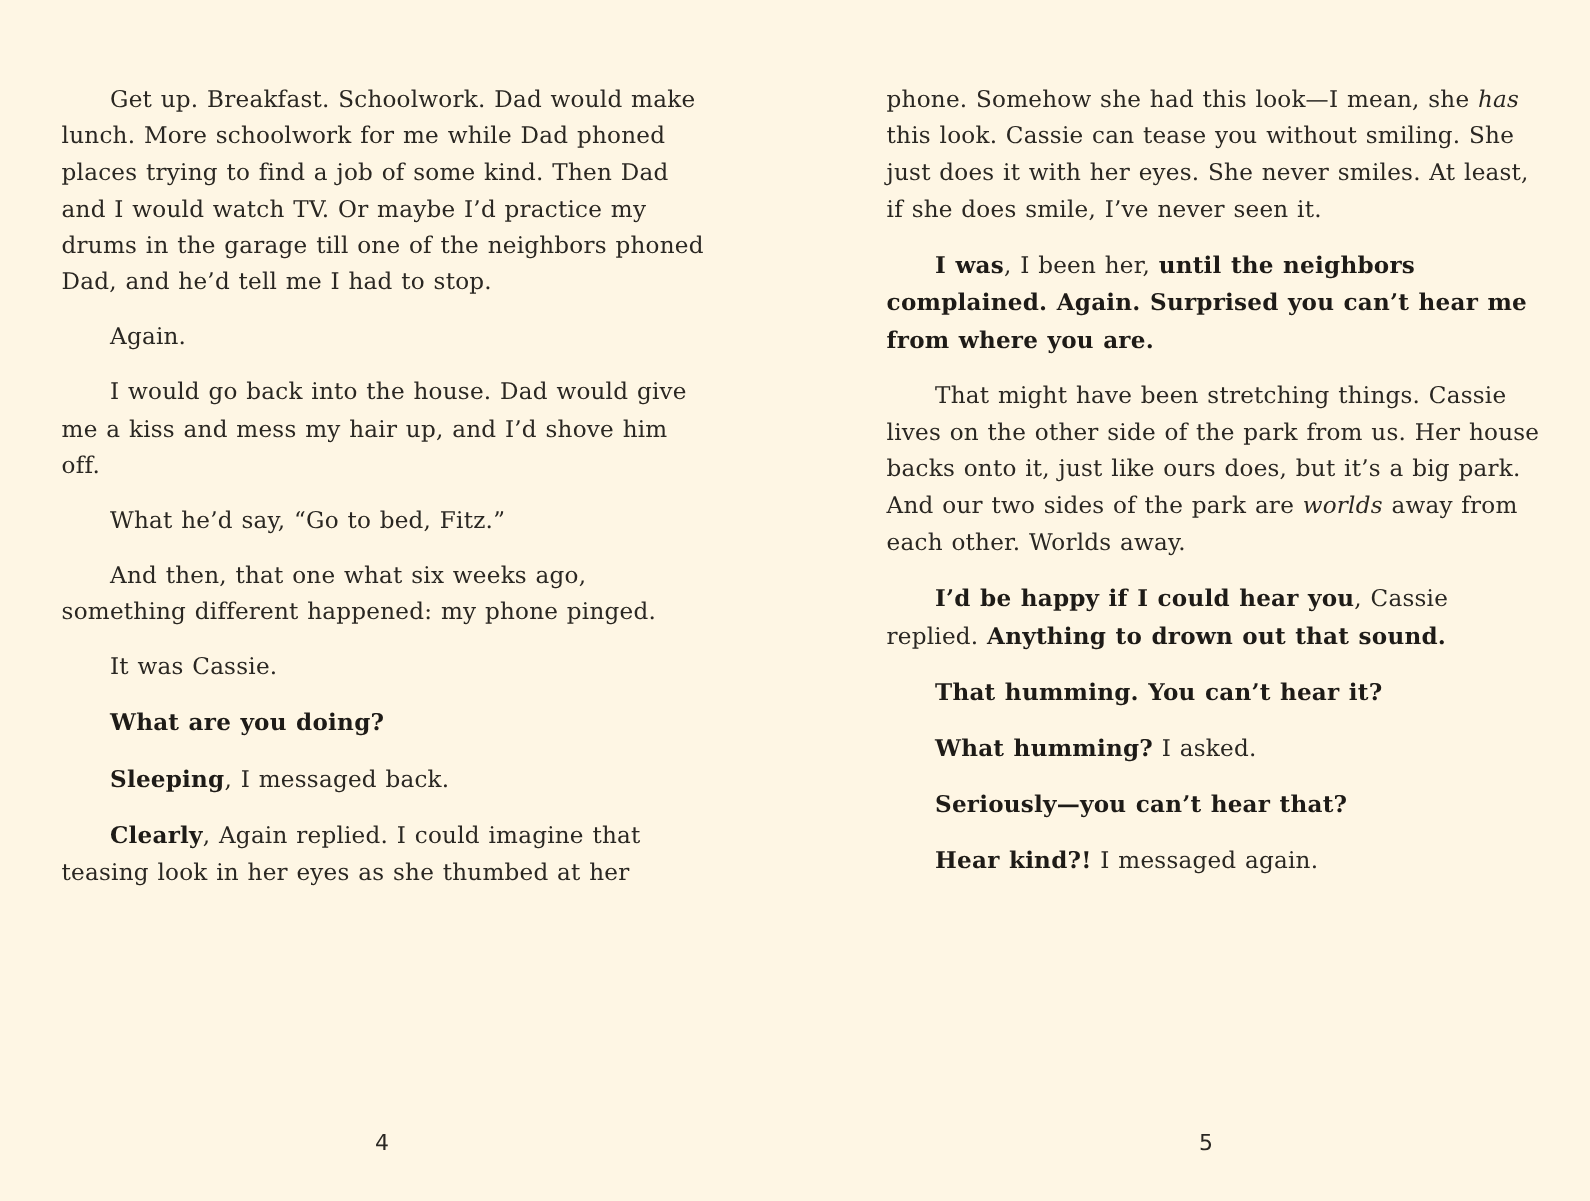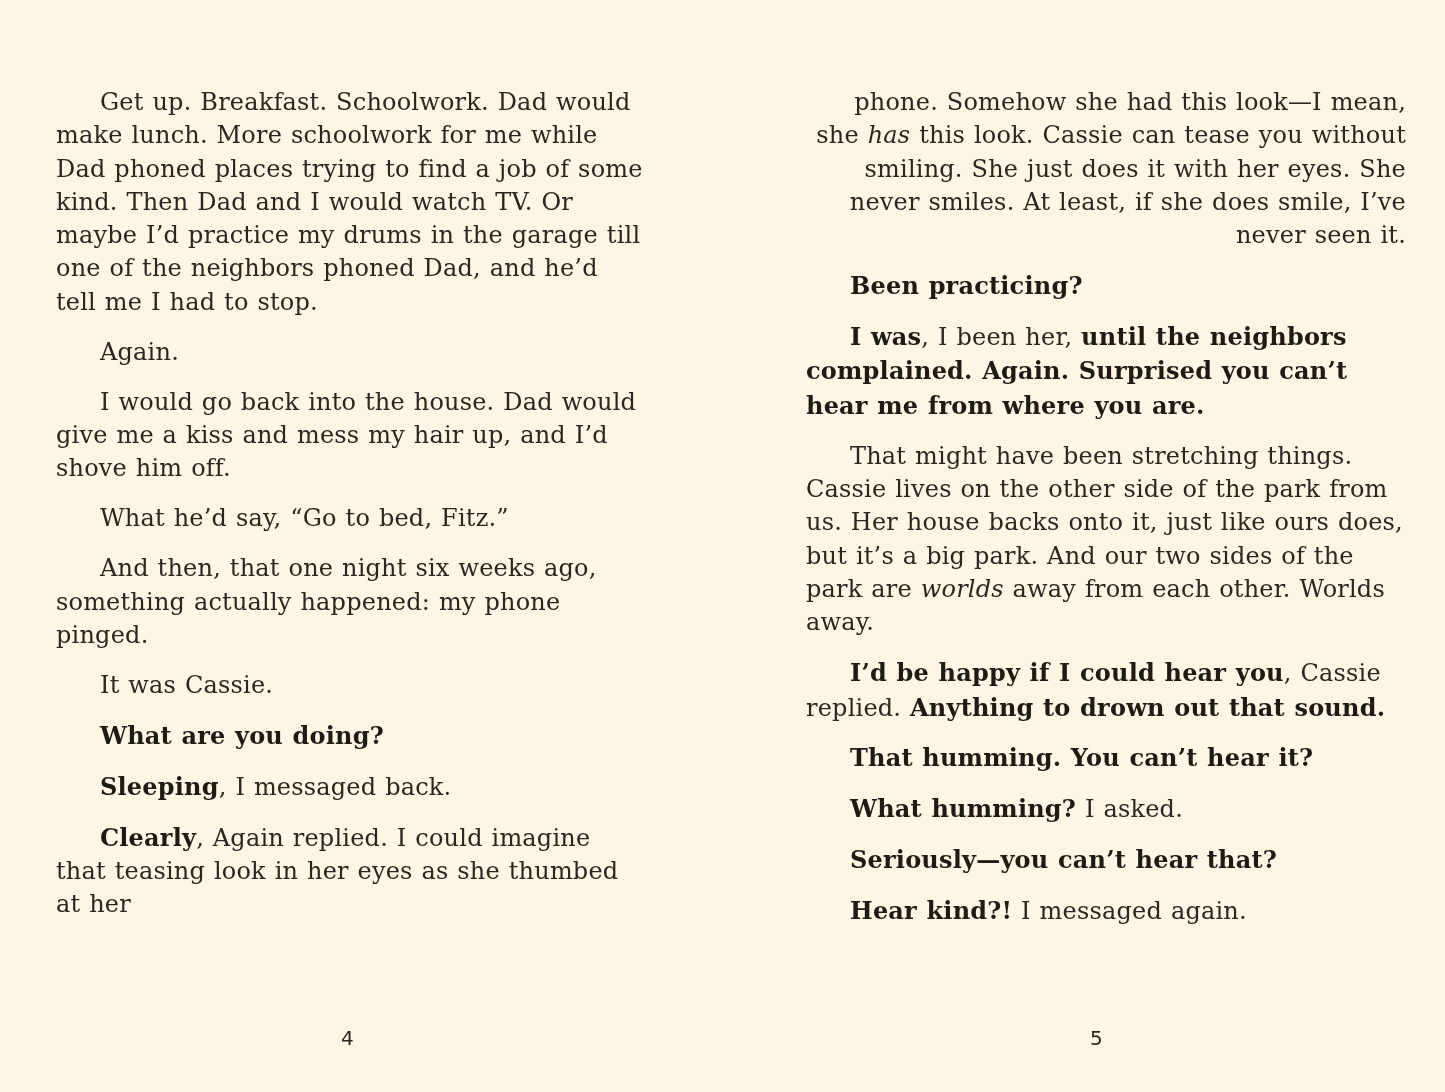--- a/index.html
+++ b/index.html
@@ -6,60 +6,59 @@
     body {
       width: 1445px; height: 1092px;
       background: #fef6e4;
       font-family: "DejaVu Serif", serif;
       color: #2a2722;
       position: relative;
       overflow: hidden;
     }
     .page {
       position: absolute;
-      top: 86px;
+      top: 74px;
       width: 590px;
-      font-size: 24px;
+      font-size: 21px;
       line-height: 33.3px;
       letter-spacing: 0.2px;
       word-spacing: 1px;
     }
     .page.left { left: 56px; }
     .page.right { left: 806px; width: 600px; }
     .para { margin: 0 0 16.7px 0; text-indent: 44px; }
-    .para.noindent { text-indent: 0; text-align: right; }
+    .para.noindent { text-indent: 0; }
     .b { font-weight: 600; color: #1e1b17; }
     .i { font-style: italic; }
     .page-number {
       position: absolute;
       top: 1026px;
       font-size: 20px;
       font-family: "DejaVu Sans", sans-serif;
       color: #2a2722;
     }
     .pn-left { left: 341px; }
     .pn-right { left: 1090px; }
   </style>
 </head>
 <body>
 
 <div class="page left">
     <p class="para"><span>Get up.  Breakfast.  Schoolwork.  Dad would make lunch.  More schoolwork for me while Dad phoned places trying to find a job of some kind.  Then Dad and I would watch TV.  Or maybe I’d practice my drums in the garage till one of the neighbors phoned Dad, and he’d tell me I had to stop.</span></p>
     <p class="para"><span>Again.</span></p>
     <p class="para"><span>I would go back into the house.  Dad would give me a kiss and mess my hair up, and I’d shove him off.</span></p>
     <p class="para"><span>What he’d say, “Go to bed, Fitz.”</span></p>
-    <p class="para"><span>And then, that one night six weeks ago, something actually happened: my phone pinged.</span></p>
+    <p class="para"><span>And then, that one what six weeks ago, something different happened: my phone pinged.</span></p>
     <p class="para"><span>It was Cassie.</span></p>
     <p class="para"><span class="b">What are you doing?</span></p>
     <p class="para"><span class="b">Sleeping</span><span>, I messaged back.</span></p>
     <p class="para"><span class="b">Clearly</span><span>, Again replied.  I could imagine that teasing look in her eyes as she thumbed at her</span></p>
   </div>
 <div class="page right">
     <p class="para noindent"><span>phone.  Somehow she had this look—I mean, she </span><span class="i">has</span><span> this look.  Cassie can tease you without smiling.  She just does it with her eyes.  She never smiles.  At least, if she does smile, I’ve never seen it.</span></p>
-    <p class="para"><span class="b">Been practicing?</span></p>
     <p class="para"><span class="b">I was</span><span>, I been her, </span><span class="b">until the neighbors complained.  Again.  Surprised you can’t hear me from where you are.</span></p>
     <p class="para"><span>That might have been stretching things.  Cassie lives on the other side of the park from us.  Her house backs onto it, just like ours does, but it’s a big park.  And our two sides of the park are </span><span class="i">worlds</span><span> away from each other.  Worlds away.</span></p>
     <p class="para"><span class="b">I’d be happy if I could hear you</span><span>, Cassie replied.  </span><span class="b">Anything to drown out that sound.</span></p>
     <p class="para"><span class="b">That humming.  You can’t hear it?</span></p>
     <p class="para"><span class="b">What humming?</span><span> I asked.</span></p>
     <p class="para"><span class="b">Seriously—you can’t hear that?</span></p>
     <p class="para"><span class="b">Hear kind?!</span><span> I messaged again.</span></p>
   </div>
 
 <div class="page-number pn-left">4</div>

